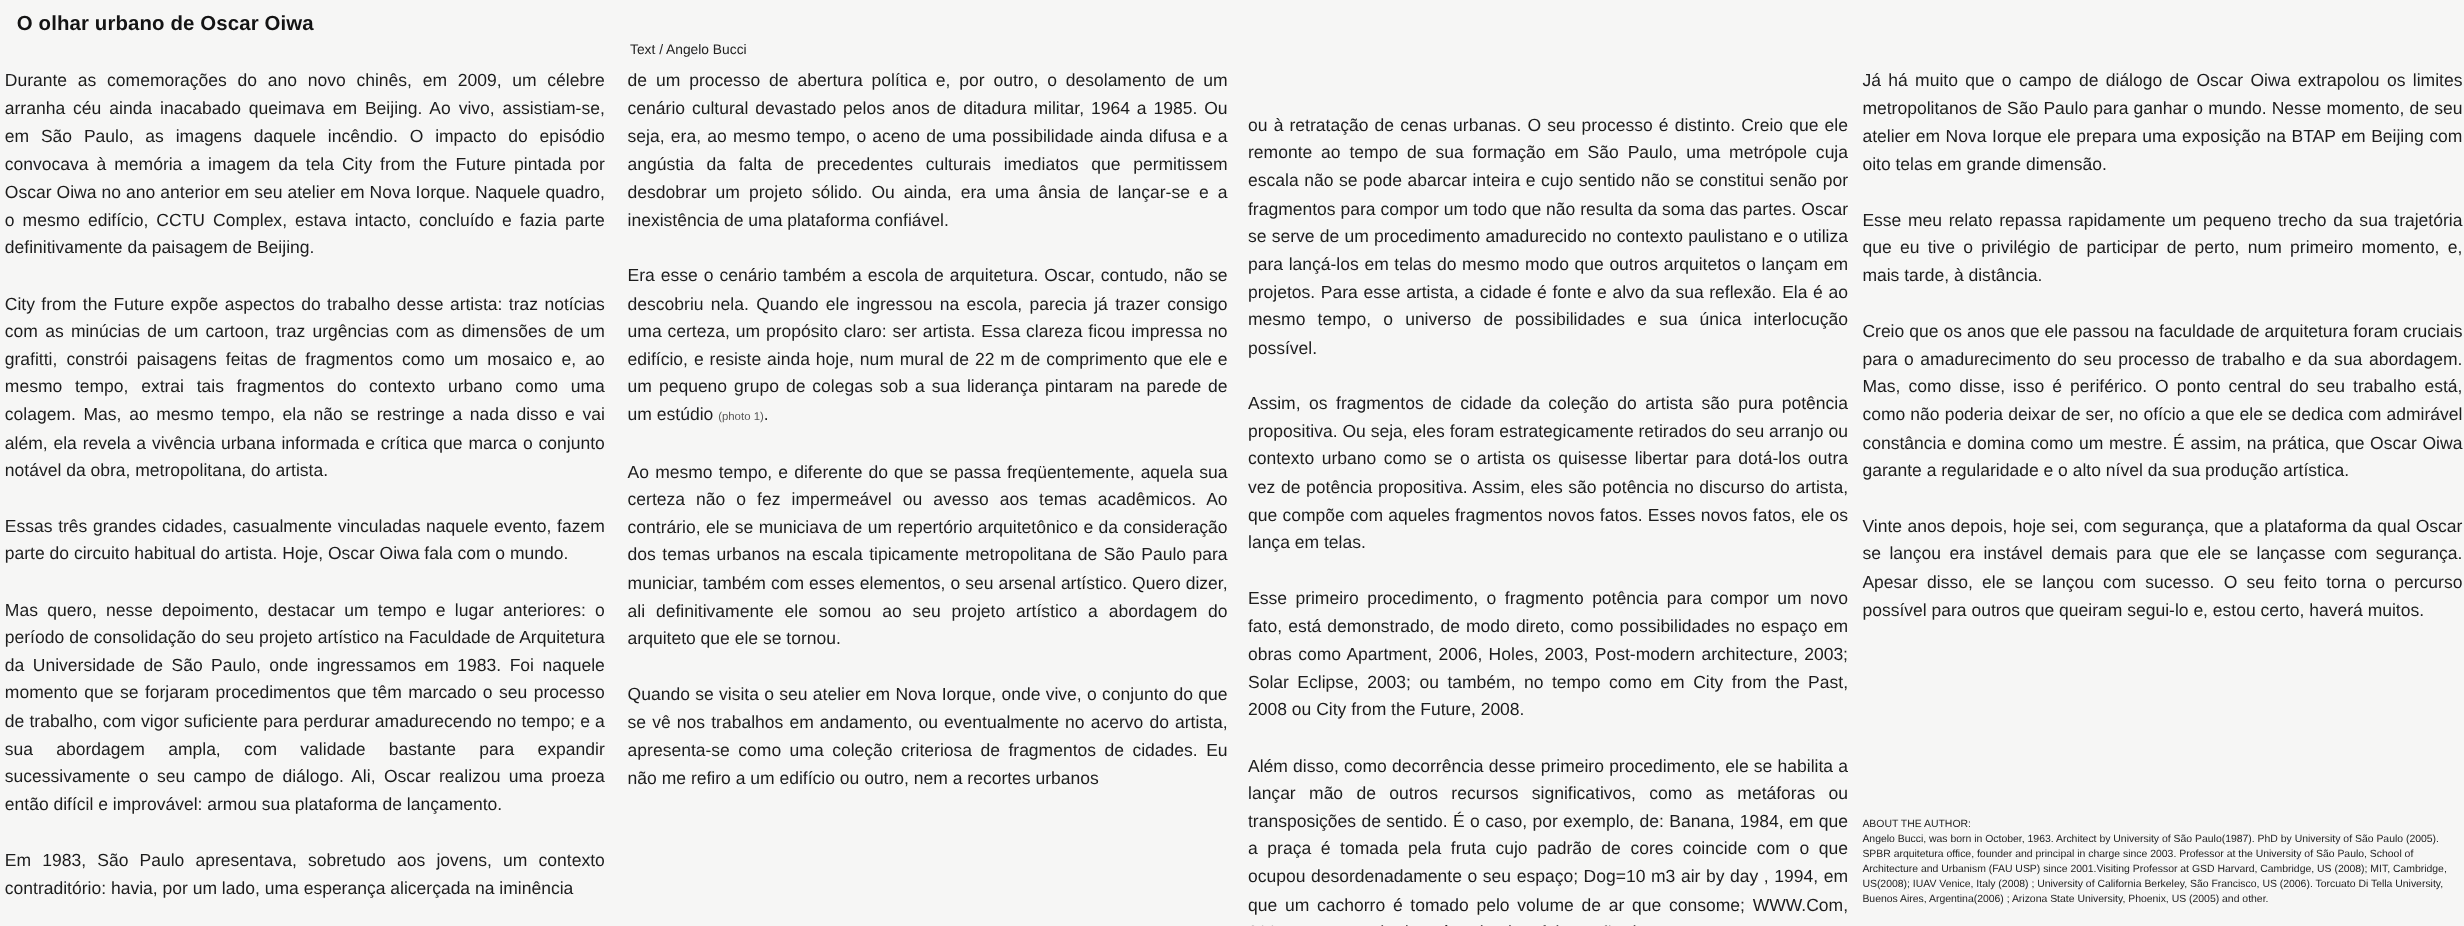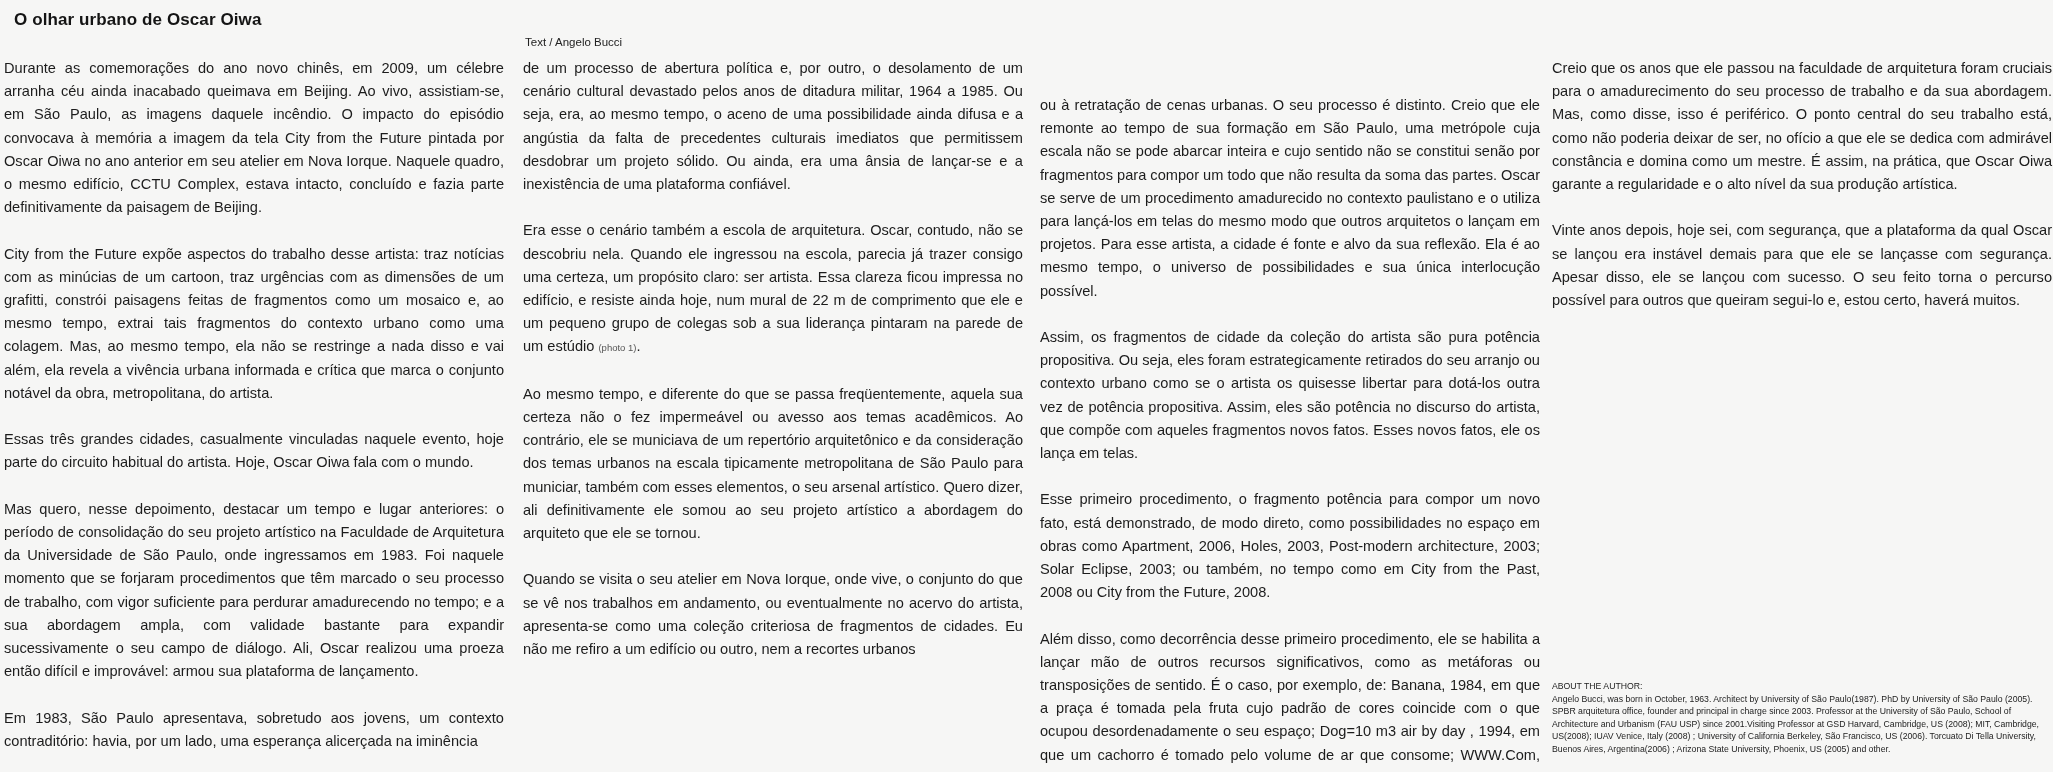--- a/index.html
+++ b/index.html
@@ -42,40 +42,42 @@
 <body>
 
 <div class="page">
 
   <h1 class="title">O olhar urbano de Oscar Oiwa</h1>
   <div class="byline">Text / Angelo Bucci</div>
 
   <div class="col" id="col-1">
     <p>Durante as comemorações do ano novo chinês, em 2009, um célebre arranha céu ainda inacabado queimava em Beijing. Ao vivo, assistiam-se, em São Paulo, as imagens daquele incêndio. O impacto do episódio convocava à memória a imagem da tela City from the Future   pintada por Oscar Oiwa no ano anterior em seu atelier em Nova Iorque. Naquele quadro, o mesmo edifício, CCTU Complex, estava intacto, concluído e fazia parte definitivamente da paisagem de Beijing.</p>
     <p>City from the Future expõe aspectos do trabalho desse artista: traz notícias com as minúcias de um cartoon, traz urgências com as dimensões de um grafitti, constrói paisagens feitas de fragmentos como um mosaico e, ao mesmo tempo, extrai tais fragmentos do contexto urbano como uma colagem. Mas, ao mesmo tempo, ela não se restringe a nada disso e vai além, ela revela a vivência urbana informada e crítica que marca o conjunto notável da obra, metropolitana, do artista.</p>
-    <p>Essas três grandes cidades, casualmente vinculadas naquele evento, hoje parte do circuito habitual do artista. Hoje, Oscar Oiwa fala com o mundo.</p>
+    <p>Essas três grandes cidades, casualmente vinculadas naquele evento, fazem parte do circuito habitual do artista. Hoje, Oscar Oiwa fala com o mundo.</p>
     <p>Mas quero, nesse depoimento, destacar um tempo e lugar anteriores: o período de consolidação do seu projeto artístico na Faculdade de Arquitetura da Universidade de São Paulo, onde ingressamos em 1983. Foi naquele momento que se forjaram procedimentos que têm marcado o seu processo de trabalho, com vigor suficiente para perdurar amadurecendo no tempo; e a sua abordagem ampla, com validade bastante para expandir sucessivamente o seu campo de diálogo. Ali, Oscar realizou uma proeza então difícil e improvável: armou sua plataforma de lançamento.</p>
     <p>Em 1983, São Paulo apresentava, sobretudo aos jovens, um contexto contraditório: havia, por um lado, uma esperança alicerçada na iminência</p>
   </div>
 
   <div class="col" id="col-2">
     <p>de um processo de abertura política e, por outro, o desolamento de um cenário cultural devastado pelos anos de ditadura militar, 1964 a 1985. Ou seja, era, ao mesmo tempo, o aceno de uma possibilidade ainda difusa e a angústia da falta de precedentes culturais imediatos que permitissem desdobrar um projeto sólido. Ou ainda, era uma ânsia de lançar-se e a inexistência de uma plataforma confiável.</p>
     <p><span>Era esse o cenário também a escola de arquitetura. Oscar, contudo, não se descobriu nela. Quando ele ingressou na escola, parecia já trazer consigo uma certeza, um propósito claro: ser artista. Essa clareza ficou impressa no edifício, e resiste ainda hoje, num mural de 22 m de comprimento que ele e um pequeno grupo de colegas sob a sua liderança pintaram na parede de um estúdio</span> <span class="photo-ref">(photo 1)</span><span>.</span></p>
     <p>Ao mesmo tempo, e diferente do que se passa freqüentemente, aquela sua certeza não o fez impermeável ou avesso aos temas acadêmicos. Ao contrário, ele se municiava de um repertório arquitetônico e da consideração dos temas urbanos na escala tipicamente metropolitana de São Paulo para municiar, também com esses elementos, o seu arsenal artístico. Quero dizer, ali definitivamente ele somou ao seu projeto artístico a abordagem do arquiteto que ele se tornou.</p>
     <p>Quando se visita o seu atelier em Nova Iorque, onde vive, o conjunto do que se vê nos trabalhos em andamento, ou eventualmente no acervo do artista, apresenta-se como uma coleção criteriosa de fragmentos de cidades. Eu não me refiro a um edifício ou outro, nem a recortes urbanos</p>
   </div>
 
   <div class="col" id="col-3">
     <p>ou à retratação de cenas urbanas. O seu processo é distinto. Creio que ele remonte ao tempo de sua formação em São Paulo, uma metrópole cuja escala não se pode abarcar inteira e cujo sentido não se constitui senão por fragmentos para compor um todo que não resulta da soma das partes. Oscar se serve de um procedimento amadurecido no contexto paulistano e o utiliza para lançá-los em telas do mesmo modo que outros arquitetos o lançam em projetos. Para esse artista, a cidade é fonte e alvo da sua reflexão. Ela é ao mesmo tempo, o universo de possibilidades e sua única interlocução possível.</p>
     <p>Assim, os fragmentos de cidade da coleção do artista são pura potência propositiva. Ou seja, eles foram estrategicamente retirados do seu arranjo ou contexto urbano como se o artista os quisesse libertar para dotá-los outra vez de potência propositiva. Assim, eles são potência no discurso do artista, que compõe com aqueles fragmentos novos fatos. Esses novos fatos, ele os lança em telas.</p>
     <p>Esse primeiro procedimento, o fragmento potência para compor um novo fato, está demonstrado, de modo direto, como possibilidades no espaço em obras como Apartment, 2006, Holes, 2003, Post-modern architecture, 2003; Solar Eclipse, 2003; ou também, no tempo como em City from the Past, 2008 ou City from the Future, 2008.</p>
     <p>Além disso, como decorrência desse primeiro procedimento, ele se habilita a lançar mão de outros recursos significativos, como as metáforas ou transposições de sentido. É o caso, por exemplo, de: Banana, 1984, em que a praça é tomada pela fruta cujo padrão de cores coincide com o que ocupou desordenadamente o seu espaço; Dog=10 m3 air by day , 1994, em que um cachorro é tomado pelo volume de ar que consome; WWW.Com, 2004, um mercado de países inteiros feitos, não de terras, mas</p>
   </div>
 
   <div class="col" id="col-4">
+    <p>Já há muito que o campo de diálogo de Oscar Oiwa extrapolou os limites metropolitanos de São Paulo para ganhar o mundo. Nesse momento, de seu atelier em Nova Iorque ele prepara uma exposição na BTAP em Beijing com oito telas em grande dimensão.</p>
+    <p>Esse meu relato repassa rapidamente um pequeno trecho da sua trajetória que eu tive o privilégio de participar de perto, num primeiro momento, e, mais tarde, à distância.</p>
     <p>Creio que os anos que ele passou na faculdade de arquitetura foram cruciais para o amadurecimento do seu processo de trabalho e da sua abordagem. Mas, como disse, isso é periférico. O ponto central do seu trabalho está, como não poderia deixar de ser, no ofício a que ele se dedica com admirável constância e domina como um mestre. É assim, na prática, que Oscar Oiwa garante a regularidade e o alto nível da sua produção artística.</p>
     <p>Vinte anos depois, hoje sei, com segurança, que a plataforma da qual Oscar se lançou era instável demais para que ele se lançasse com segurança. Apesar disso, ele se lançou com sucesso. O seu feito torna o percurso possível para outros que queiram segui-lo e, estou certo, haverá muitos.</p>
   </div>
 
   <div class="about">
     <span class="about-heading">ABOUT THE AUTHOR:</span>
     <span>Angelo Bucci, was born in October, 1963. Architect by University of São Paulo(1987). PhD by University of São Paulo (2005).  SPBR arquitetura office, founder and principal in charge since 2003. Professor at the University of São Paulo, School of Architecture and Urbanism (FAU USP) since 2001.Visiting Professor at GSD Harvard, Cambridge, US (2008); MIT, Cambridge, US(2008); IUAV Venice, Italy (2008) ; University of California Berkeley, São Francisco, US (2006). Torcuato Di Tella University, Buenos Aires, Argentina(2006) ; Arizona State University, Phoenix, US (2005) and other.</span>
   </div>
 
 </div>

